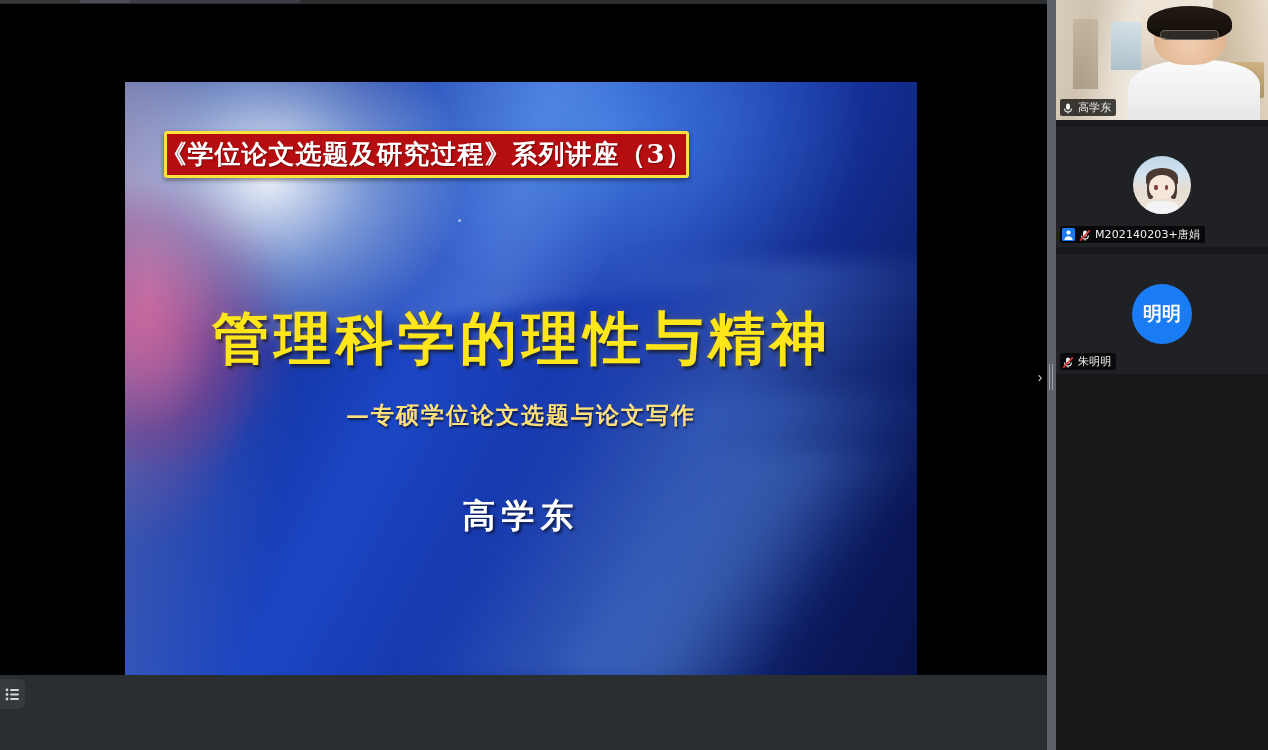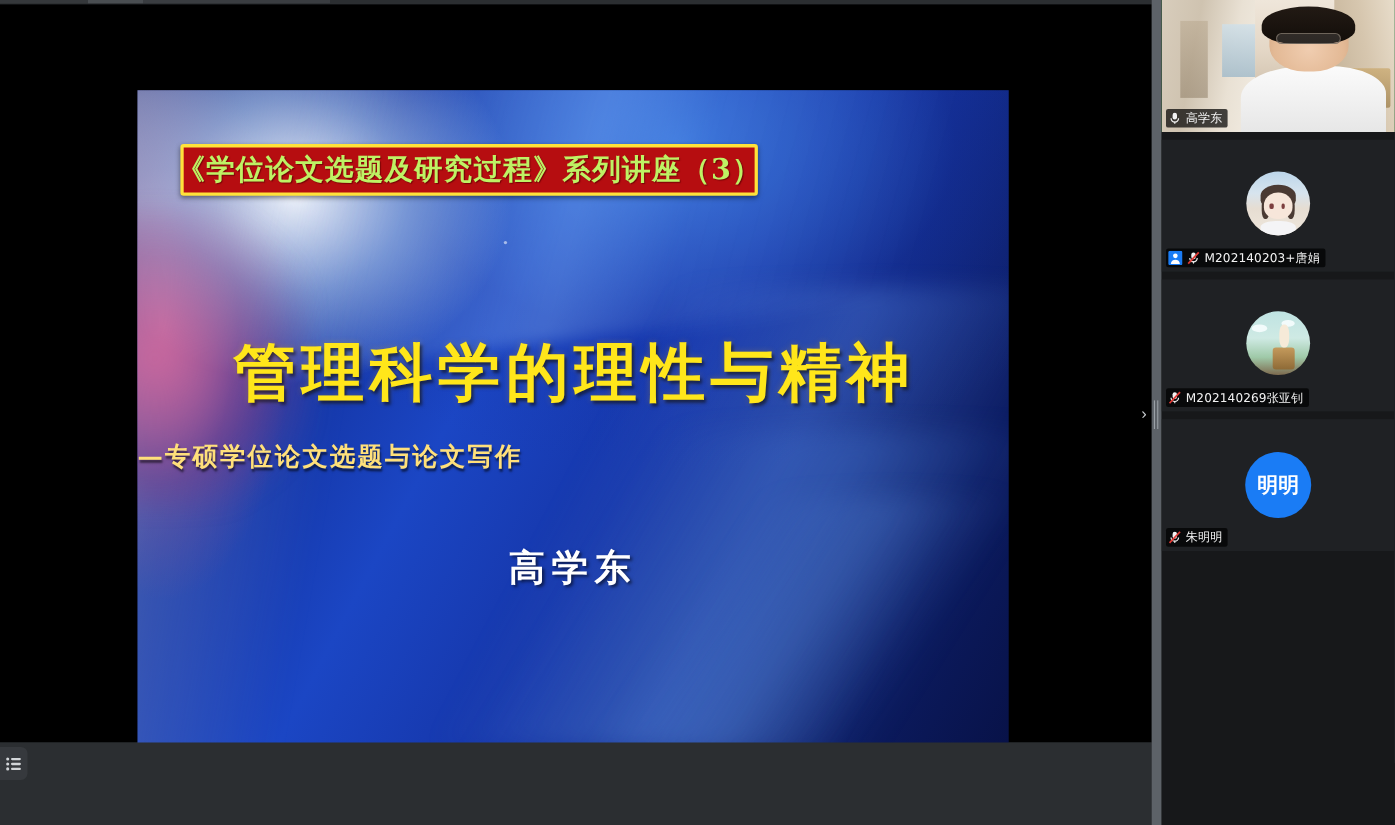--- a/index.html
+++ b/index.html
@@ -57,33 +57,33 @@
          background:rgba(255,255,255,.55); }
 
   
   .banner {
     position:absolute; left:39px; top:49px; width:525px; height:47px;
     background:#b60d10; border:3px solid #ffe23a; border-radius:3px;
     display:flex; align-items:center; justify-content:center;
     box-shadow:0 2px 5px rgba(0,0,0,.45);
   }
   .banner-text {
-    color:#bef264; font-size:26px; font-weight:bold; letter-spacing:1px;
+    color:#ffffff; font-size:26px; font-weight:bold; letter-spacing:1px;
     font-family:"DejaVu Serif","Liberation Serif",serif; white-space:nowrap;
     text-shadow:1px 1px 1px rgba(90,0,0,.7);
   }
 
   .slide-title {
     position:absolute; left:2px; right:0; top:219px; text-align:center;
     color:#ffe61a; font-size:57px; font-weight:bold; letter-spacing:5px;
     font-family:"DejaVu Serif","Liberation Serif",serif;
     text-shadow:2px 3px 3px rgba(0,0,0,.55), 0 0 6px rgba(255,180,0,.25);
   }
   .slide-subtitle {
-    position:absolute; left:0; right:0; top:318px; 
+    position:absolute; left:0; right:0; top:318px; text-align:center;
     color:#ffe07a; font-size:23px; font-weight:bold; letter-spacing:2px;
     font-family:"DejaVu Serif","Liberation Serif",serif;
     text-shadow:1px 2px 2px rgba(0,0,0,.6);
   }
   .slide-presenter {
     position:absolute; left:0; right:0; top:412px; text-align:center;
     color:#ffffff; font-size:33px; font-weight:bold; letter-spacing:6px;
     font-family:"DejaVu Serif","Liberation Serif",serif;
     text-shadow:2px 2px 3px rgba(0,0,0,.6);
   }
@@ -304,39 +304,20 @@
             <rect x="4" y="1.5" width="4" height="6.2" rx="2" fill="#f2f2f2"></rect>
             <path d="M2.6 6.6a3.4 3.4 0 0 0 6.8 0" stroke="#f2f2f2" stroke-width="1.1" fill="none"></path>
             <rect x="5.5" y="9.6" width="1" height="2" fill="#f2f2f2"></rect>
             <line x1="1.2" y1="11.6" x2="10.8" y2="1.4" stroke="#e03a35" stroke-width="1.6"></line>
           </svg>
         </span>
         <span class="nm">M202140203+唐娟</span>
       </div>
     </div>
 
-    <div class="tile">
-      <div class="av av-illus">
-        <span class="cloud1"></span>
-          <span class="cloud2"></span>
-        <span class="tub"></span>
-          <span class="figure"></span>
-      </div>
-      <div class="nameplate">
-        <span class="mic">
-          <svg width="12" height="13" viewBox="0 0 12 13" aria-hidden="true">
-            <rect x="4" y="1.5" width="4" height="6.2" rx="2" fill="#f2f2f2"></rect>
-            <path d="M2.6 6.6a3.4 3.4 0 0 0 6.8 0" stroke="#f2f2f2" stroke-width="1.1" fill="none"></path>
-            <rect x="5.5" y="9.6" width="1" height="2" fill="#f2f2f2"></rect>
-            <line x1="1.2" y1="11.6" x2="10.8" y2="1.4" stroke="#e03a35" stroke-width="1.6"></line>
-          </svg>
-        </span>
-        <span class="nm">M202140269张亚钊</span>
-      </div>
-    </div>
 
 
     <div class="tile">
       <div class="av-initial">明明</div>
       <div class="nameplate">
         <span class="mic">
           <svg width="12" height="13" viewBox="0 0 12 13" aria-hidden="true">
             <rect x="4" y="1.5" width="4" height="6.2" rx="2" fill="#f2f2f2"></rect>
             <path d="M2.6 6.6a3.4 3.4 0 0 0 6.8 0" stroke="#f2f2f2" stroke-width="1.1" fill="none"></path>
             <rect x="5.5" y="9.6" width="1" height="2" fill="#f2f2f2"></rect>

